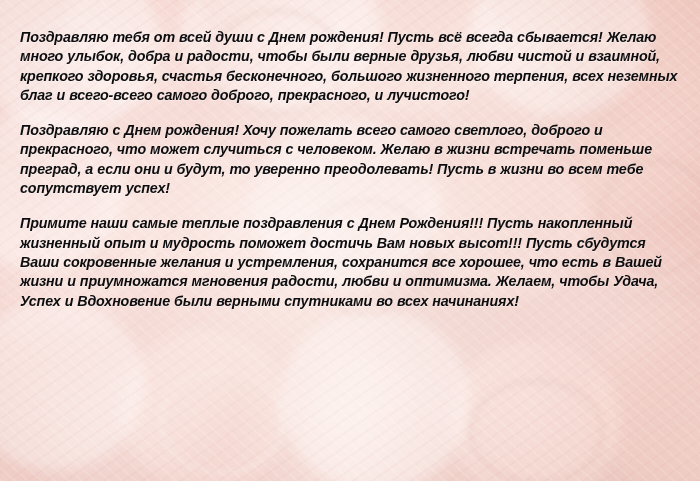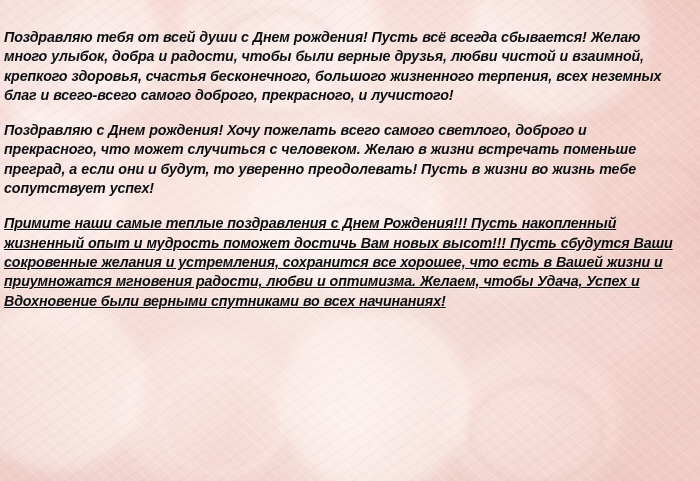--- a/index.html
+++ b/index.html
@@ -64,36 +64,36 @@
     inset: 0;
     background: radial-gradient(ellipse at 46% 50%, rgba(255,250,248,0.52) 0%, rgba(255,245,242,0.30) 48%, rgba(246,224,219,0.10) 75%, rgba(238,205,198,0.18) 100%);
   }
 
   
   .text-layer {
     position: absolute;
     left: 0; top: 0;
     width: 700px;
     height: 481px;
-    padding: 28px 18px 18px 4px;
+    padding: 28px 18px 18px 20px;
     box-sizing: border-box;
   }
   .para {
     font-family: "Liberation Sans", sans-serif;
     font-weight: bold;
     font-style: italic;
     font-size: 14.3px;
     line-height: 19.3px;
     color: #0d0d0f;
     margin: 0 0 16px 0;
     letter-spacing: -0.15px;
     word-spacing: 0.2px;
     text-shadow: 0 1px 0 rgba(255,255,255,0.35);
   }
-  .para:last-child { margin-bottom: 4px; text-decoration: underline; }
+  .para:last-child { margin-bottom: 4px; }
 </style>
 </head>
 <body>
 
 <div id="card">
 
   <div class="bg-base"></div>
 
   <div class="petal light" style="left:-30px;  top:-40px;  width:190px; height:170px;"></div>
   <div class="petal mid" style="left:60px;   top:-25px;  width:150px; height:130px;"></div>
@@ -121,17 +121,17 @@
   <div class="vein" style="left:40px;  top:190px; width:110px; height:100px;"></div>
   <div class="vein d" style="left:300px; top:200px; width:130px; height:110px;"></div>
   <div class="vein" style="left:160px; top:370px; width:120px; height:100px;"></div>
   <div class="vein d" style="left:470px; top:380px; width:130px; height:100px;"></div>
 
   <div class="bg-grain"></div>
   <div class="bg-soften"></div>
 
   <div class="text-layer">
     <p class="para">Поздравляю тебя от всей души с Днем рождения! Пусть всё всегда сбывается! Желаю много улыбок, добра и радости, чтобы были верные друзья, любви чистой и взаимной, крепкого здоровья, счастья бесконечного, большого жизненного терпения, всех неземных благ и всего-всего самого доброго, прекрасного, и лучистого!</p>
-    <p class="para">Поздравляю с Днем рождения! Хочу пожелать всего самого светлого, доброго и прекрасного, что может случиться с человеком. Желаю в жизни встречать поменьше преград, а если они и будут, то уверенно преодолевать! Пусть в жизни во жизнь тебе сопутствует успех!</p>
+    <p class="para">Поздравляю с Днем рождения! Хочу пожелать всего самого светлого, доброго и прекрасного, что может случиться с человеком. Желаю в жизни встречать поменьше преград, а если они и будут, то уверенно преодолевать! Пусть в жизни во всем тебе сопутствует успех!</p>
     <p class="para">Примите наши самые теплые поздравления с Днем Рождения!!! Пусть накопленный жизненный опыт и мудрость поможет достичь Вам новых высот!!! Пусть сбудутся Ваши сокровенные желания и устремления, сохранится все хорошее, что есть в Вашей жизни и приумножатся мгновения радости, любви и оптимизма. Желаем, чтобы Удача, Успех и Вдохновение были верными спутниками во всех начинаниях!</p>
   </div>
 
 </div>
 
 </body></html>

